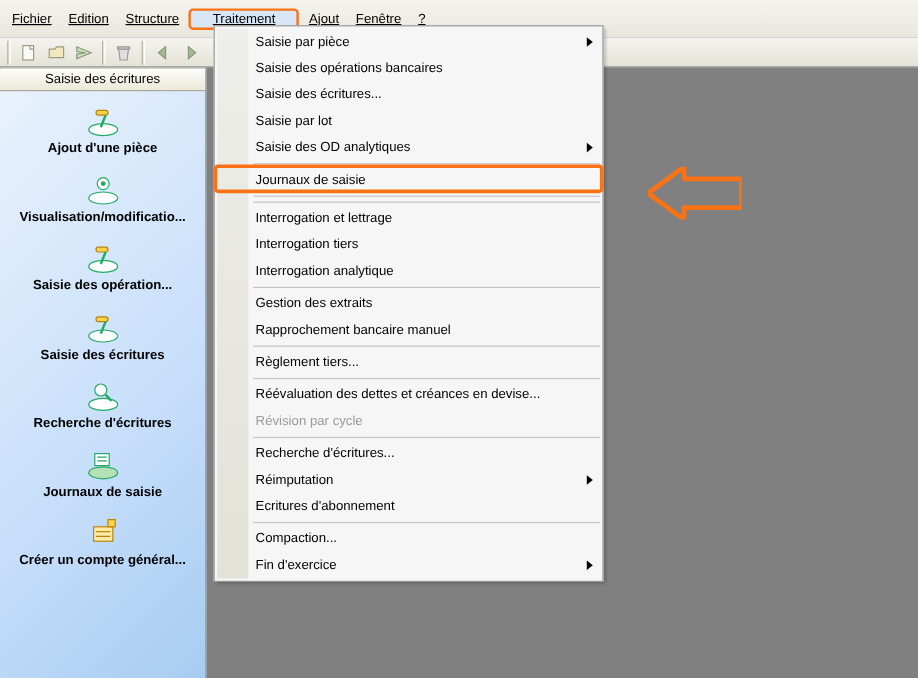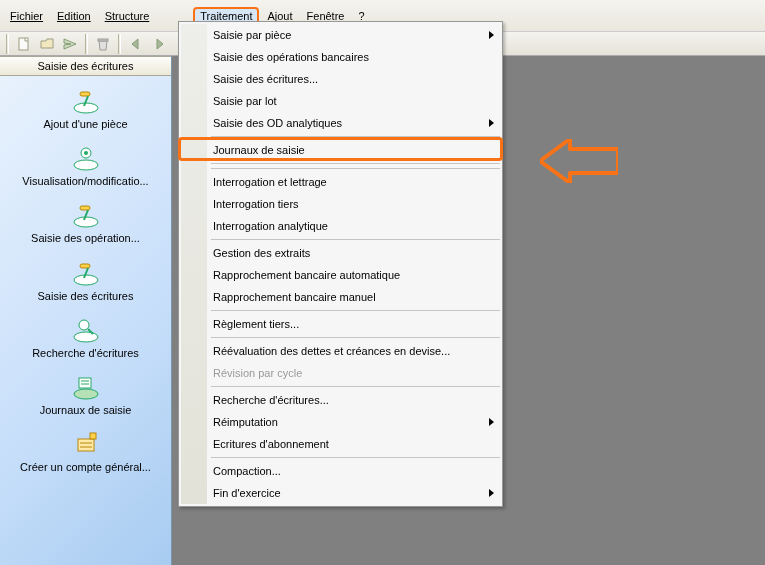--- a/index.html
+++ b/index.html
@@ -1,30 +1,30 @@
 <!DOCTYPE html>
 <html><head>
 <meta charset="utf-8">
 <style>
 *{box-sizing:border-box;margin:0;padding:0;font-family:Tahoma,Arial,sans-serif;font-size:11px;}
 body{background:#fff;width:765px;height:565px;overflow:hidden;position:relative;}
 .menubar{background:linear-gradient(#f4f3ee,#e9e7dd);height:32px;border-bottom:1px solid #ccc;display:flex;align-items:center;padding:0 4px;gap:2px;}
 .menu-item{padding:2px 6px;text-decoration:underline;color:#000;cursor:pointer;}
-.menu-item.active{border:2px solid #f97316;border-radius:4px;background:#d6e6f5;text-decoration:underline;padding:1px 5px;margin-left:36px;}
+.menu-item.active{border:2px solid #f97316;border-radius:4px;background:#d6e6f5;text-decoration:underline;padding:1px 18px;}
 .toolbar{background:linear-gradient(#f4f3ee,#e5e3d8);height:24px;border-bottom:1px solid #aaa;display:flex;align-items:center;padding:0 4px;gap:3px;}
 .tbtn{width:20px;height:20px;display:flex;align-items:center;justify-content:center;opacity:.8;}
 .tbtn svg{width:16px;height:16px;}
 .sep{width:3px;height:20px;border-left:1px solid #b5b29e;border-right:1px solid #fff;margin:0 2px;}
 .content{display:flex;height:calc(100% - 44px);}
 .sidebar{width:172px;background:linear-gradient(135deg,#eaf3fd 0%,#c6defa 60%,#a6cbf0 100%);border-right:1px solid #7a96ac;display:flex;flex-direction:column;}
 .side-header{background:linear-gradient(#fdfdfb,#ece9d8);border:1px solid #aca899;border-left:none;border-right:none;text-align:center;padding:3px 0;font-size:11px;}
 .side-items{flex:1;overflow:hidden;padding:4px 0;}
 .side-item{display:flex;flex-direction:column;align-items:center;padding:6px 4px;gap:2px;cursor:pointer;}
 .side-item .sicon{width:36px;height:30px;display:flex;align-items:center;justify-content:center;}
-.side-item .slabel{text-align:center;font-size:11px;line-height:1.2;max-width:160px;overflow:hidden;text-overflow:ellipsis;white-space:nowrap;}
+.side-item .slabel{text-align:center;font-size:11px;line-height:1.2;max-width:160px;overflow:hidden;text-overflow:ellipsis;white-space:nowrap;font-weight:bold;}
 .main{flex:1;background:#808080;position:relative;}
 .dropdown{position:absolute;left:178px;top:21px;width:325px;background:#f6f6f6;border:1px solid #979797;box-shadow:2px 2px 3px rgba(0,0,0,.25);padding:2px;}
 .dd-strip{position:absolute;left:2px;top:2px;bottom:2px;width:26px;background:linear-gradient(#eeeeea,#e2e2d8);}
 .dd-item{position:relative;height:22px;display:flex;align-items:center;padding-left:32px;padding-right:18px;cursor:pointer;color:#000;}
 .dd-item.disabled{color:#9a9a9a;cursor:default;}
 .dd-item .arrow{position:absolute;right:6px;top:7px;width:0;height:0;border-top:4px solid transparent;border-bottom:4px solid transparent;border-left:5px solid #000;}
 .dd-sep{position:relative;height:5px;margin-left:30px;display:flex;align-items:center;}
 .dd-sep::after{content:"";height:1px;background:#c5c5c5;flex:1;}
 .dd-highlight{position:absolute;left:178px;top:155px;width:325px;height:24px;border:3px solid #f97316;border-radius:4px;pointer-events:none;}
 .arrow-ann{position:absolute;left:540px;top:139px;pointer-events:none;}
@@ -193,23 +193,20 @@
         <span>Interrogation tiers</span>
       </div>
       <div class="dd-item">
         <span>Interrogation analytique</span>
       </div>
       <div class="dd-sep"></div>
       <div class="dd-item">
         <span>Gestion des extraits</span>
       </div>
       <div class="dd-item">
-        <span>Rapprochement bancaire automatique</span>
-      </div>
-      <div class="dd-item">
         <span>Rapprochement bancaire manuel</span>
       </div>
       <div class="dd-sep"></div>
       <div class="dd-item">
         <span>Règlement tiers...</span>
       </div>
       <div class="dd-sep"></div>
       <div class="dd-item">
         <span>Réévaluation des dettes et créances en devise...</span>
       </div>

